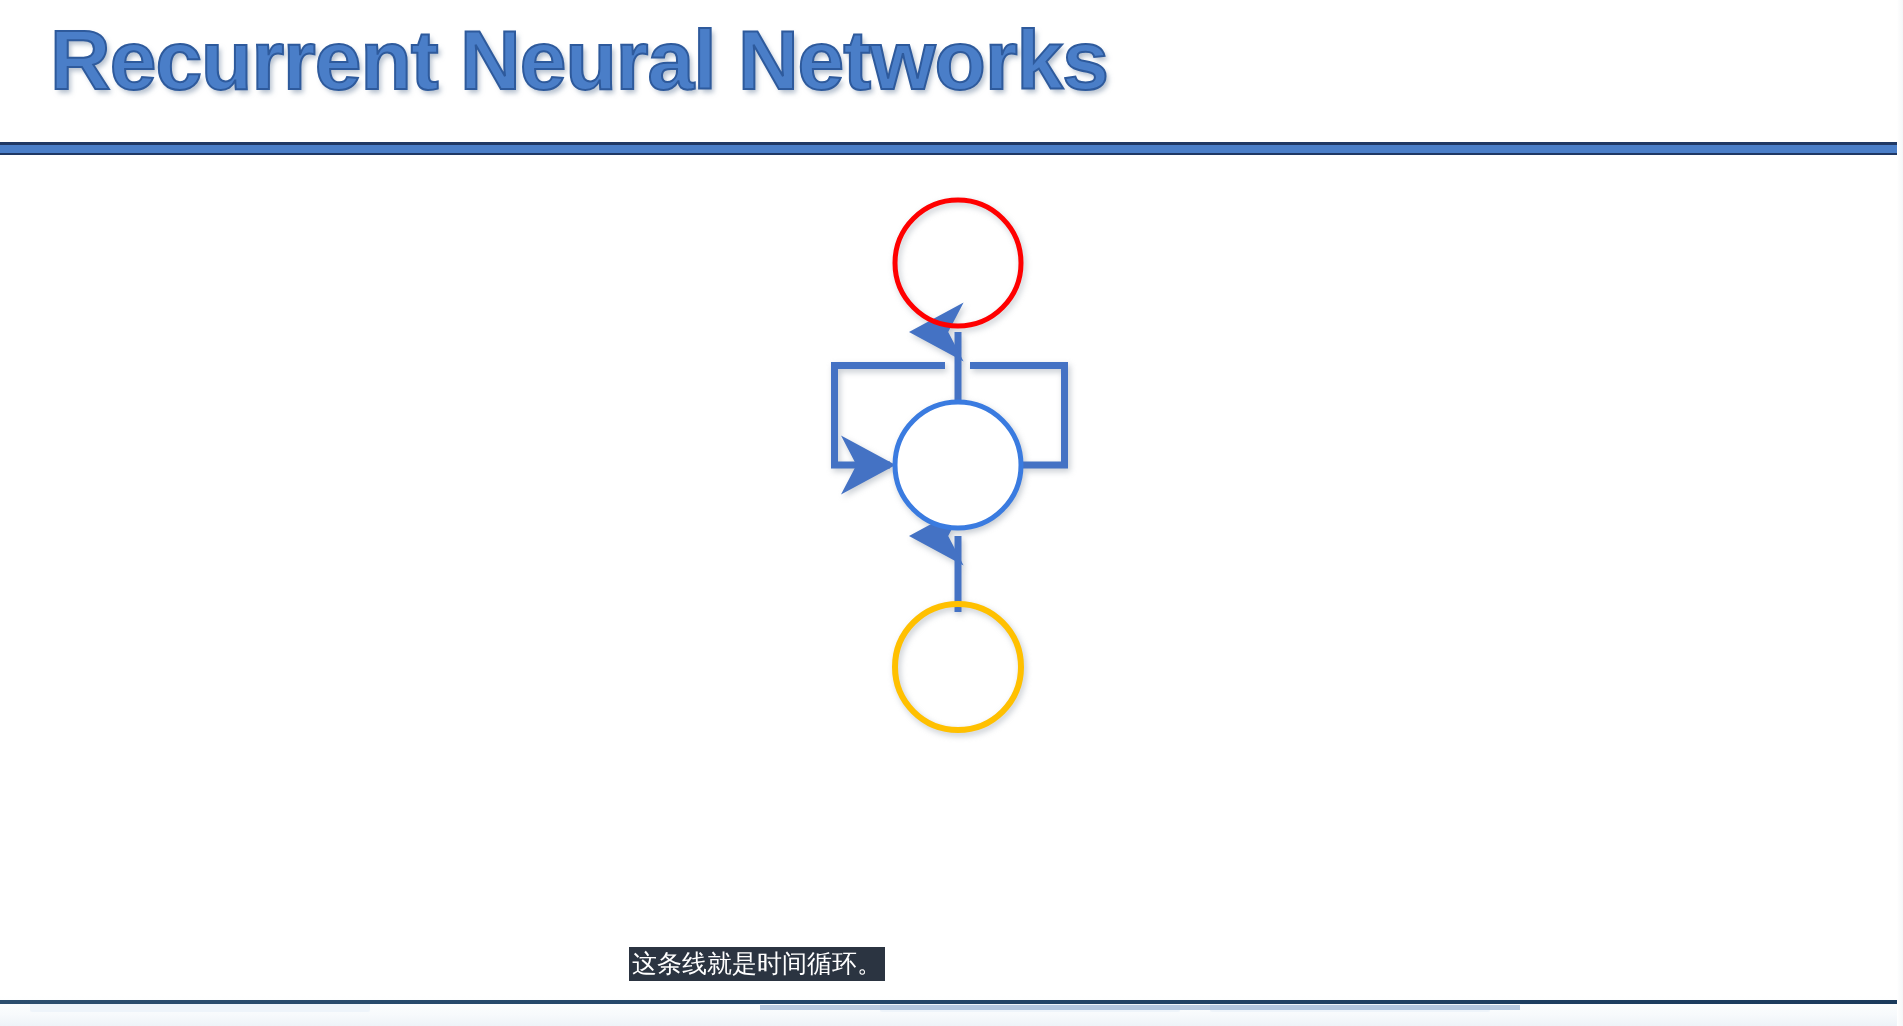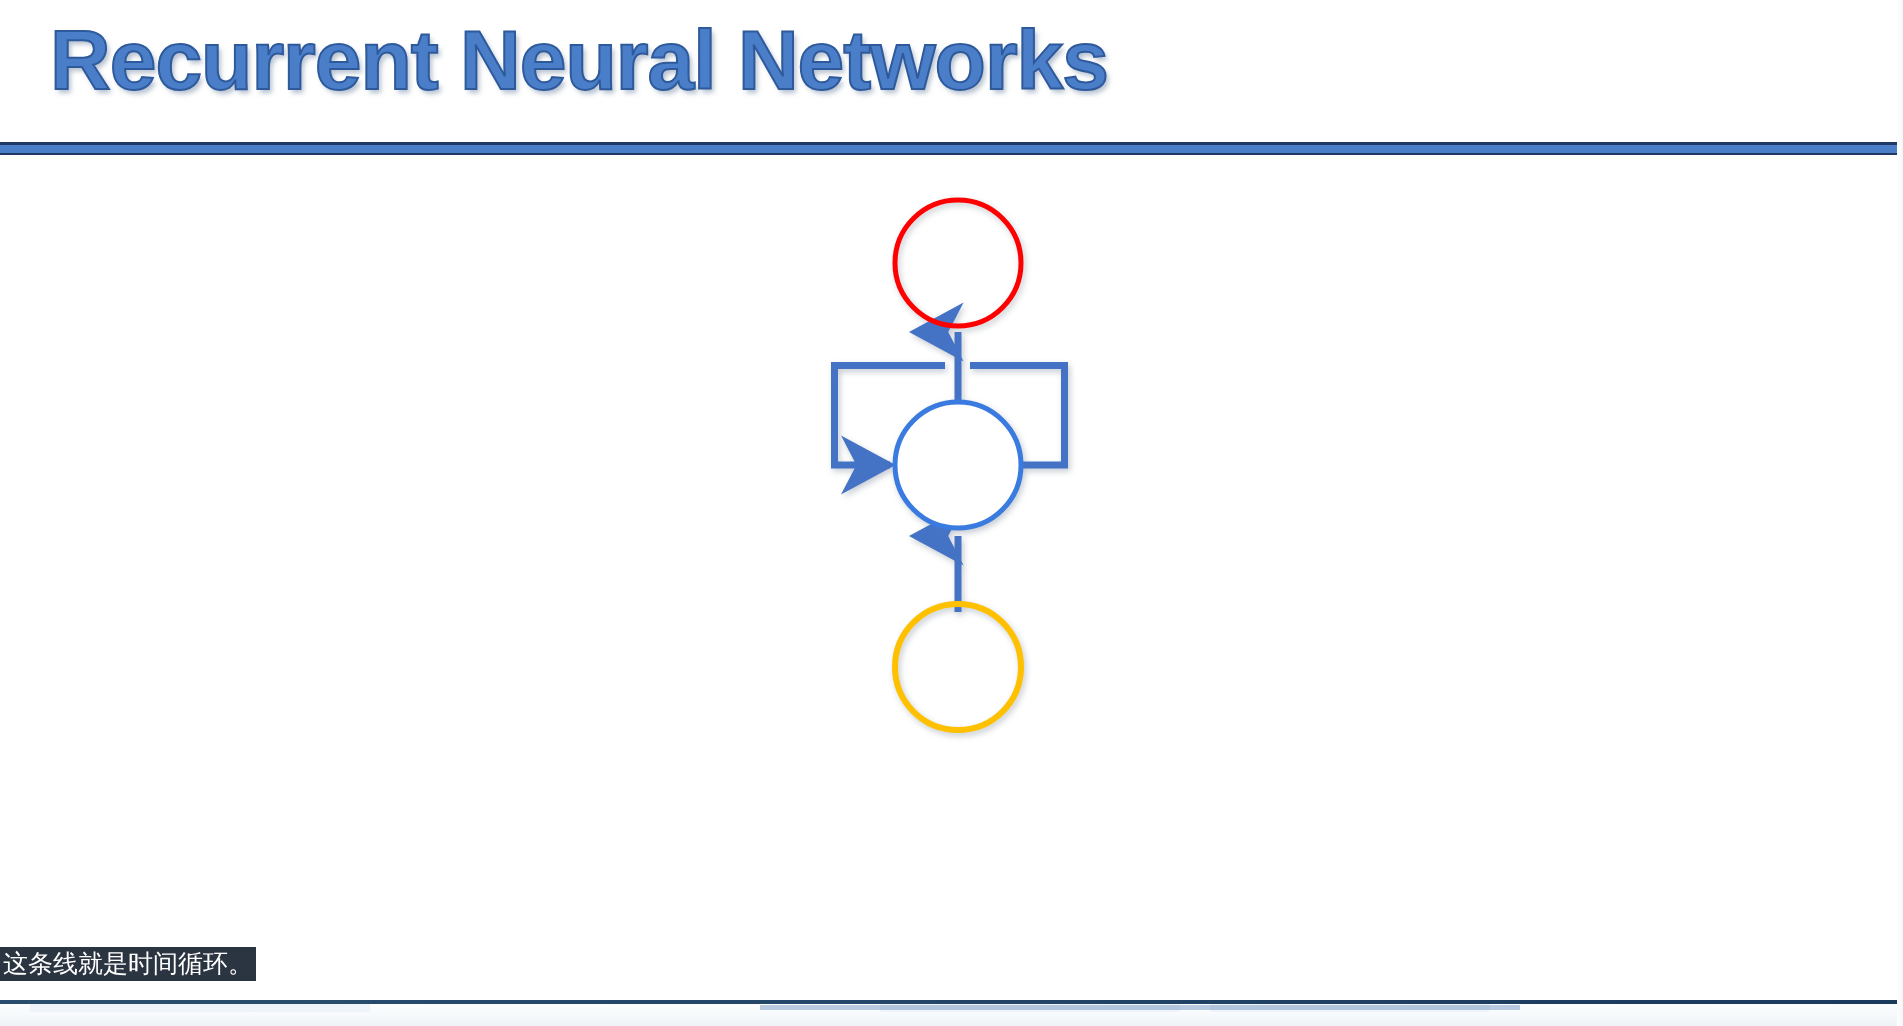--- a/index.html
+++ b/index.html
@@ -79,20 +79,21 @@
     display: block;
     filter: drop-shadow(2px 3px 3px rgba(120,130,145,0.42));
   }
 
   
   #caption-wrap {
     position: absolute;
     left: 0;
     top: 947px;
     width: 1514px;
+    text-align: center;
   }
   #caption {
     display: inline-block;
     background: #2B3441;
     color: #ffffff;
     font-size: 25px;
     line-height: 34px;
     padding: 0 3px;
     font-family: "DejaVu Sans", sans-serif;
     white-space: nowrap;

